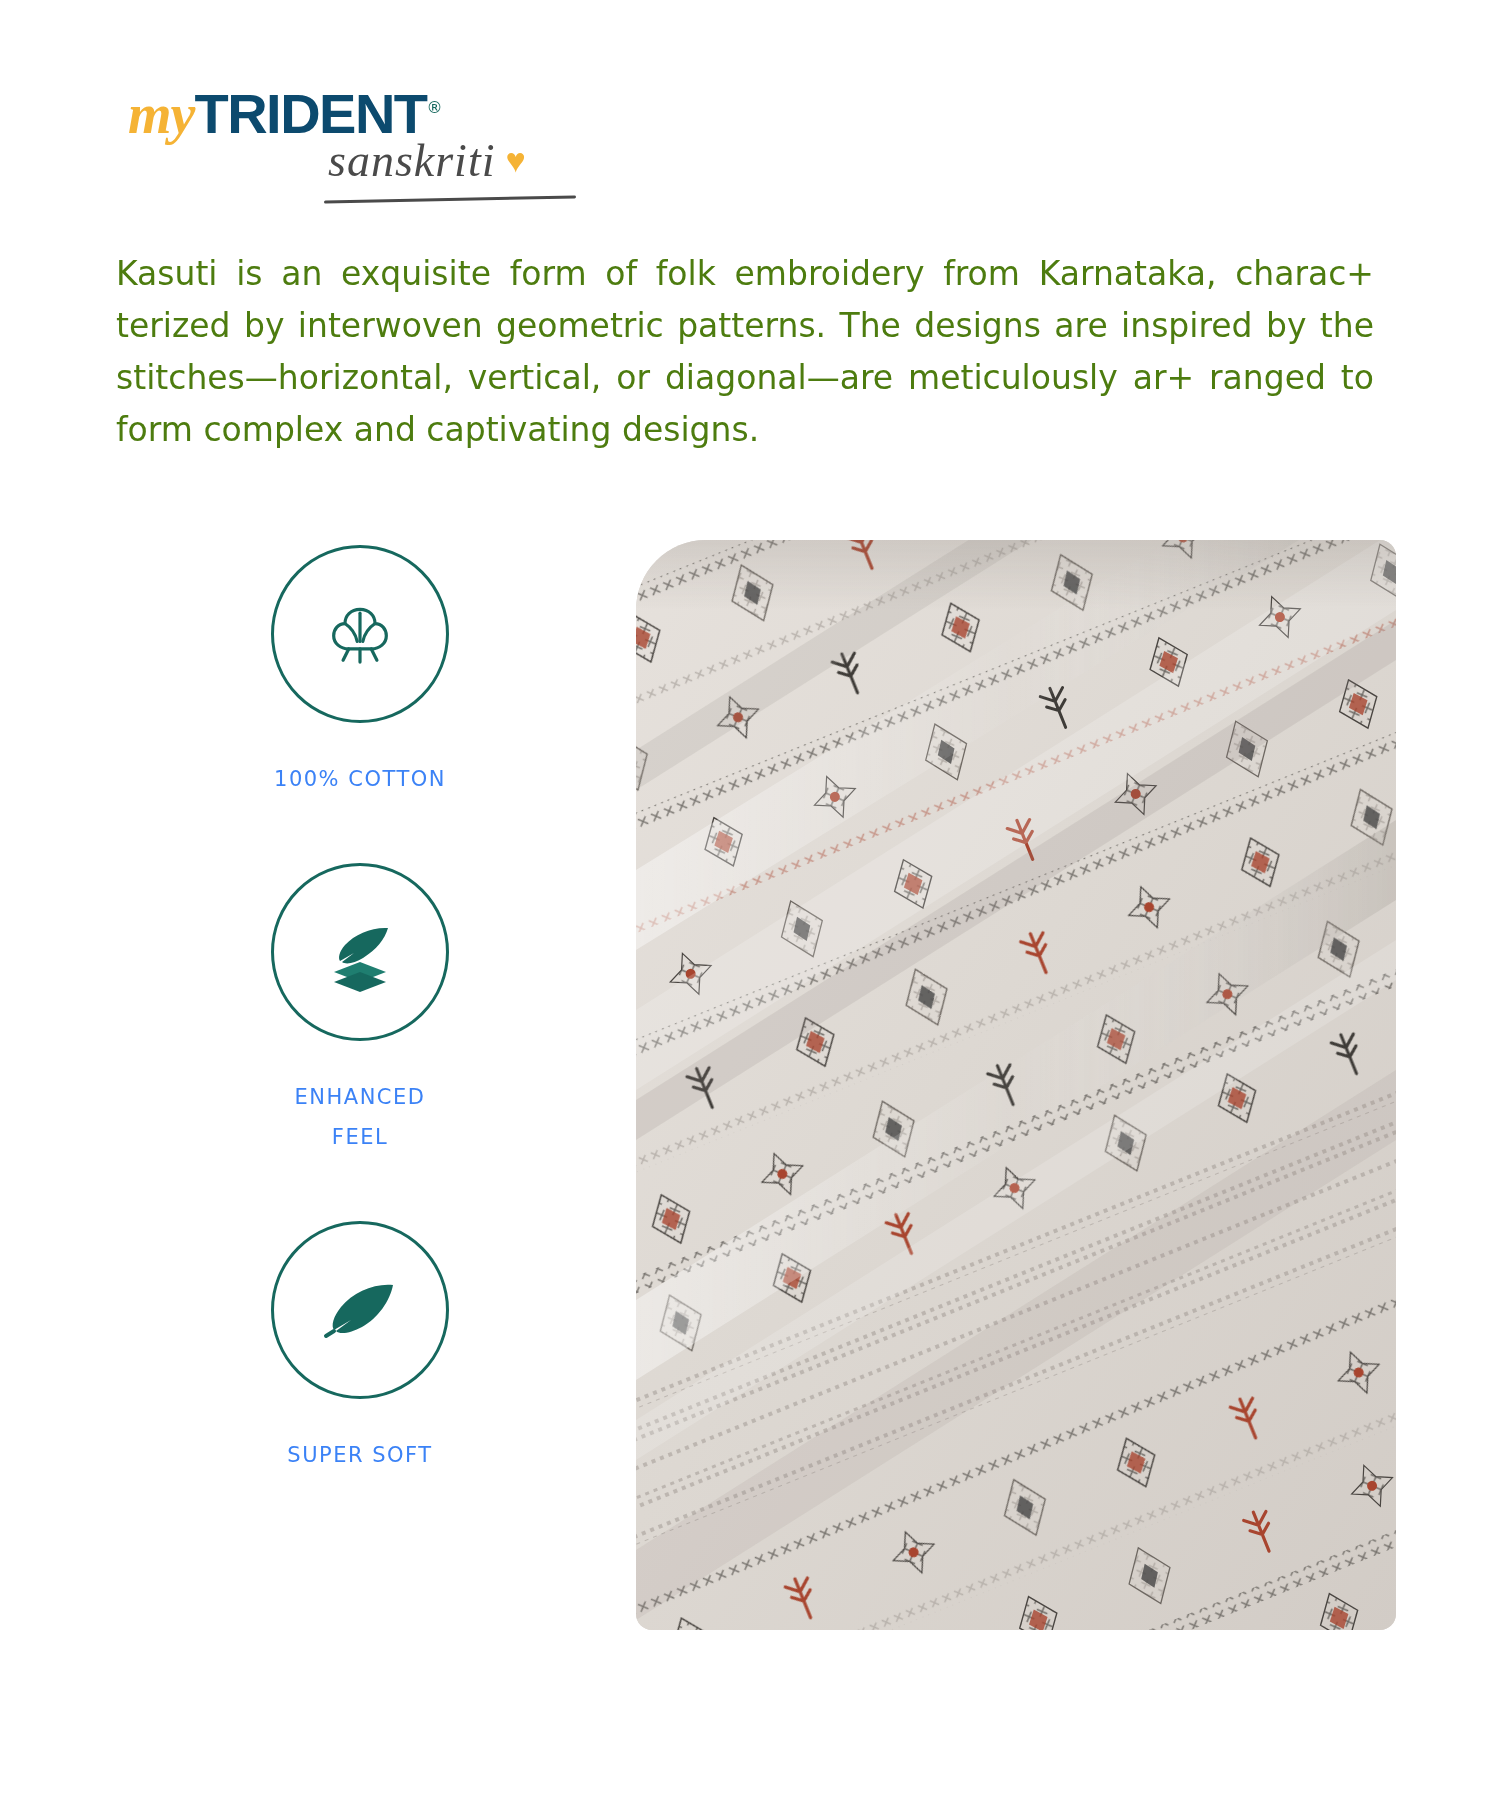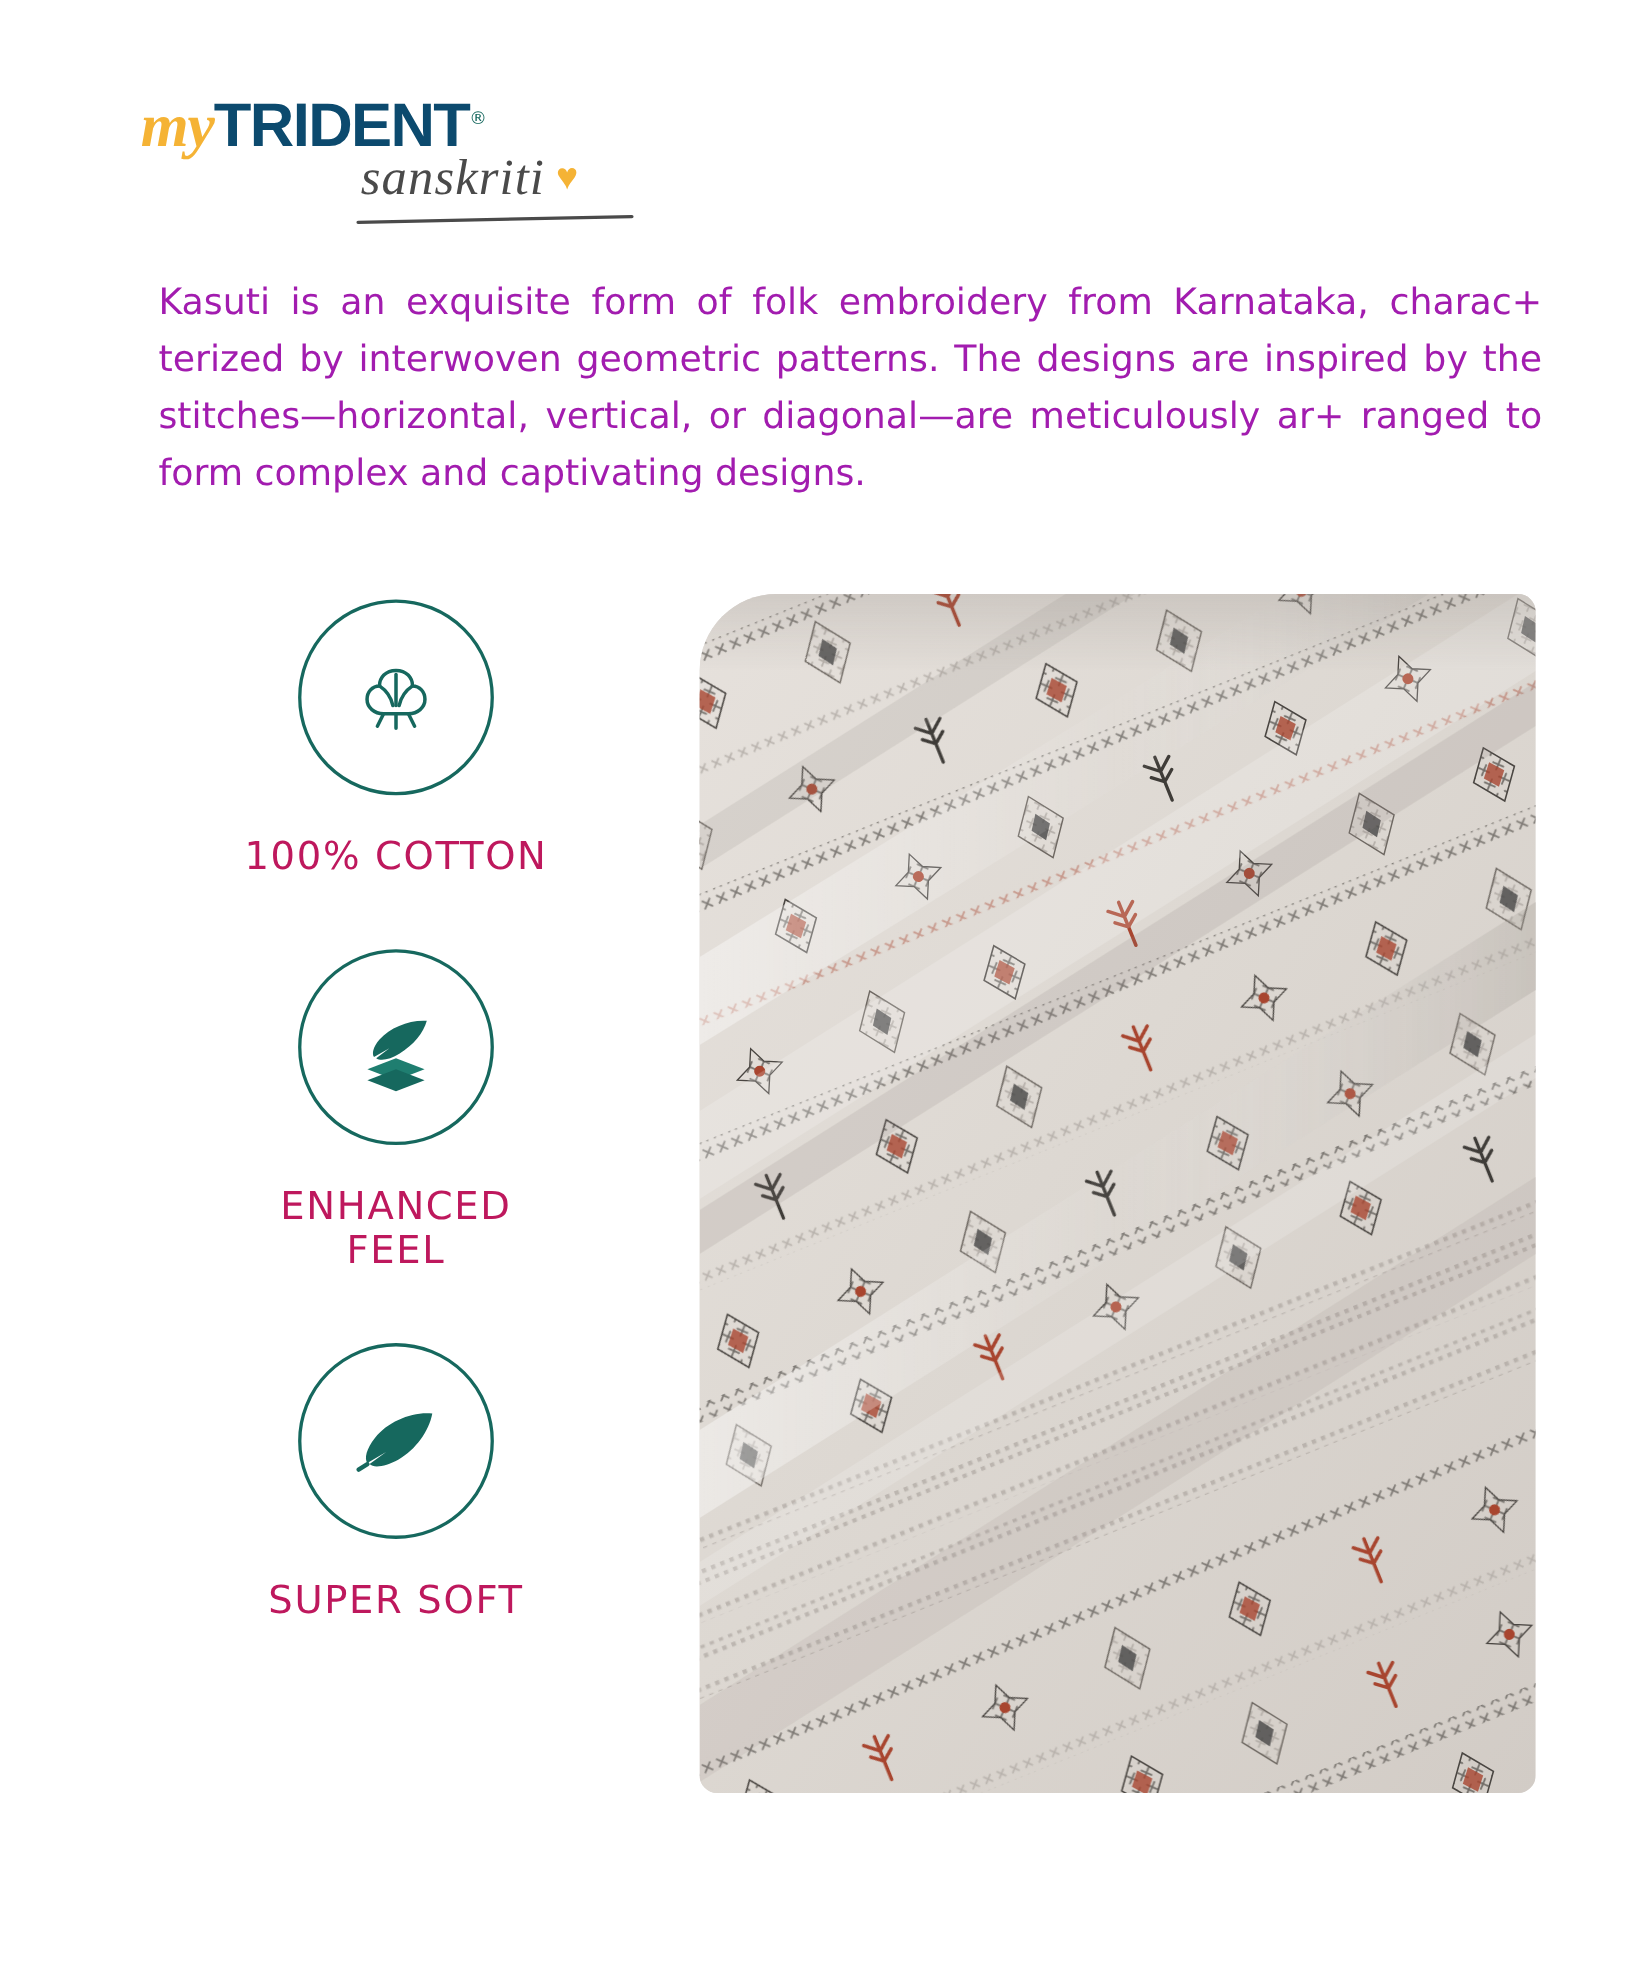--- a/index.html
+++ b/index.html
@@ -80,24 +80,24 @@
     width: 252px;
     height: 3px;
     background: #4A4A4A;
     border-radius: 2px;
     transform: rotate(-1.2deg);
   }
 
   
   .intro {
     position: absolute;
-    left: 144px;
+    left: 116px;
     top: 248px;
     width: 1258px;
-    color: #a21caf;
+    color: #4d7c0f;
     font-family: "DejaVu Sans", sans-serif;
     font-size: 33px;
     line-height: 52px;
     text-align: justify;
   }
 
   
   .features {
     position: absolute;
     left: 180px;
@@ -115,23 +115,23 @@
     border: 3px solid #16685E;
     border-radius: 50%;
     margin: 0 auto;
     display: flex;
     align-items: center;
     justify-content: center;
     box-sizing: border-box;
   }
   .feature-label {
     margin-top: 36px;
-    color: #be185d;
+    color: #3b82f6;
     font-family: "DejaVu Sans", sans-serif;
-    font-size: 35px;
+    font-size: 21px;
     letter-spacing: 1.5px;
     line-height: 40px;
     white-space: pre-line;
   }
 
   
   .product {
     position: absolute;
     left: 636px;
     top: 540px;

